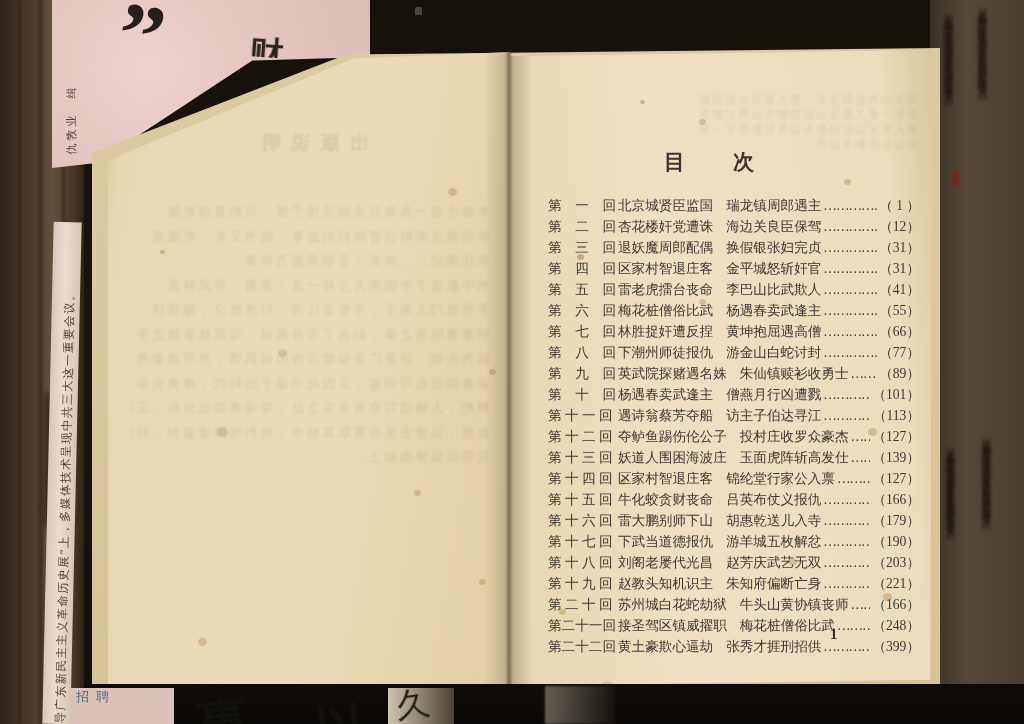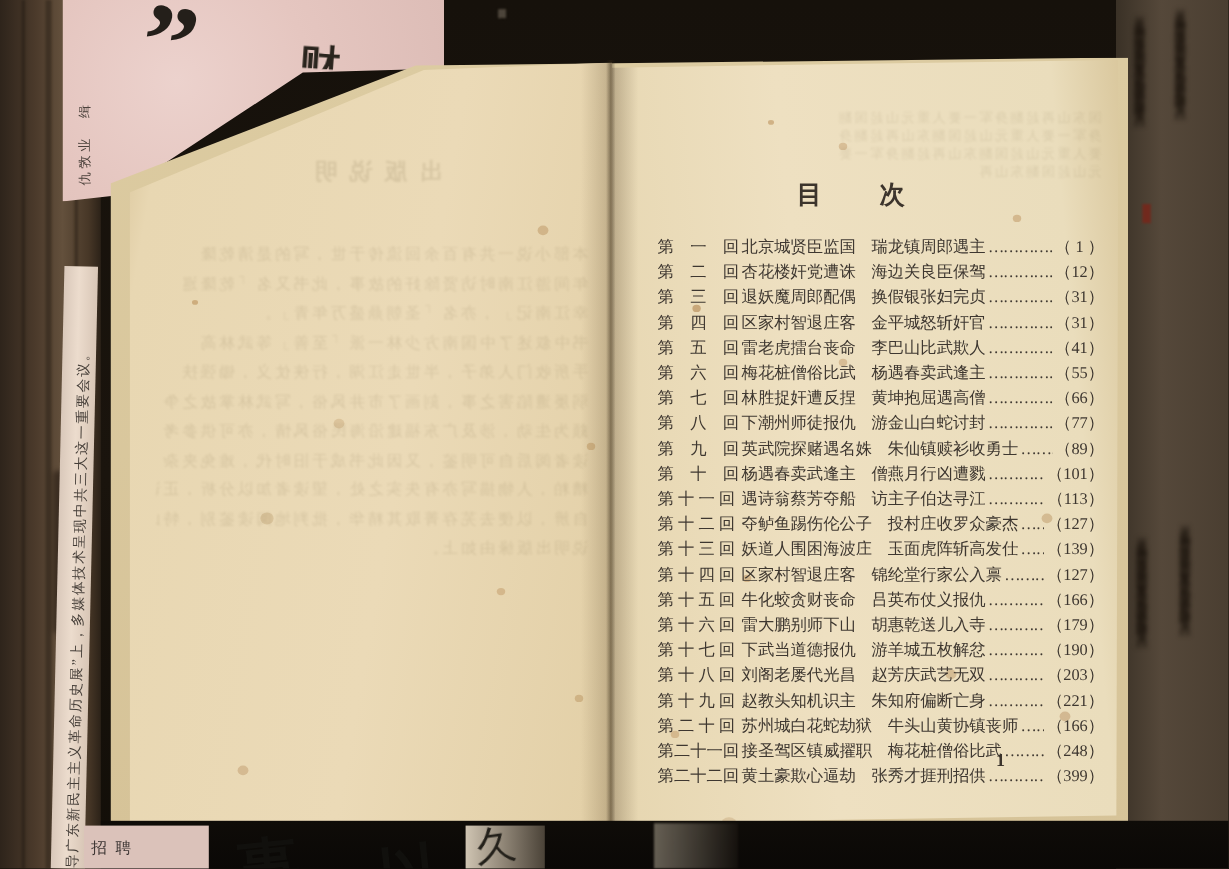--- a/index.html
+++ b/index.html
@@ -94,21 +94,21 @@
   .trow .ch{width:70px;flex:none;}
   .trow .t1{flex:none;margin-right:13px;}
   .trow .t2{flex:none;}
   .trow .lead{flex:1 1 auto;overflow:hidden;height:21px;letter-spacing:-1px;margin:0 2px;}
   .trow .pg{flex:none;text-align:right;}
   #folio{left:830px;top:626px;font-size:15px;font-weight:bold;color:#3c342c;letter-spacing:1px;}
 
   
   #bottomshadow{left:84px;top:684px;width:940px;height:40px;background:linear-gradient(180deg,#0f0c08,#0a0806);}
   #pinkfrag-bot{left:70px;top:688px;width:104px;height:36px;background:#dbc2ba;overflow:hidden;}
-  #pinkfrag-bot .red{position:absolute;left:6px;top:10px;font-size:13px;color:#000000;opacity:.75;filter:blur(.5px);letter-spacing:2px;}
+  #pinkfrag-bot .red{position:absolute;left:6px;top:0;font-size:13px;color:#0c4a6e;opacity:.75;filter:blur(.5px);letter-spacing:2px;}
   #bigglyphs{left:186px;top:692px;width:210px;height:32px;overflow:hidden;}
   #bigglyphs .g{position:absolute;top:-4px;font-size:52px;font-weight:bold;color:#11100d;transform:rotate(-6deg);}
   #whitestrip1{left:388px;top:688px;width:66px;height:36px;background:linear-gradient(90deg,#cfc4b2,#8d8374,#4b4338);overflow:hidden;}
   #whitestrip1 .g{position:absolute;left:8px;top:-6px;font-size:34px;color:#23201a;transform:rotate(-8deg);filter:blur(.6px);}
   #whitestrip2{left:545px;top:686px;width:70px;height:38px;background:linear-gradient(90deg,rgba(190,180,160,.5),rgba(60,50,40,.2));filter:blur(1px);}
 </style>
 </head>
 <body>
 
 <div id="stage">

